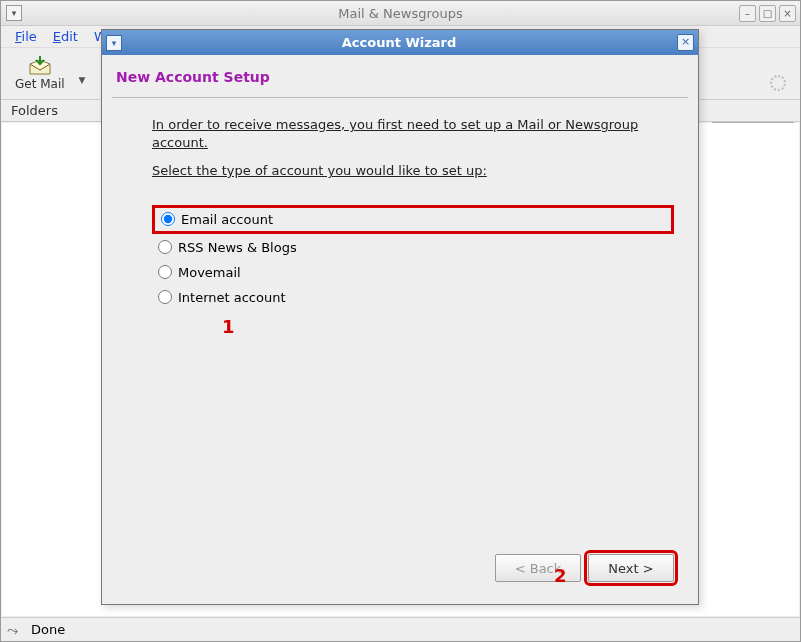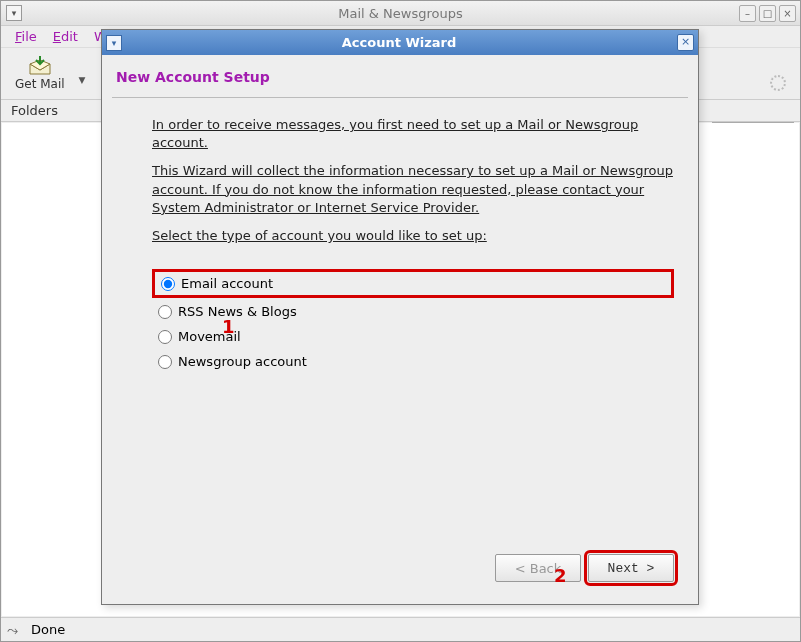--- a/index.html
+++ b/index.html
@@ -7,21 +7,21 @@
 
 
 .main-window { position: absolute; top: 0; left: 0; width: 801px; height: 642px; border: 1px solid #999; background: #eeeeee; }
 .titlebar { height: 25px; background: linear-gradient(to bottom, #f2f2f2, #e0e0e0); border-bottom: 1px solid #ccc; display: flex; align-items: center; position: relative; }
 .titlebar-dd { width: 16px; height: 16px; margin-left: 5px; border: 1px solid #999; background: #f5f5f5; display: flex; align-items: center; justify-content: center; font-size: 9px; color: #555; }
 .titlebar-title { position: absolute; left: 0; right: 0; text-align: center; color: #777; font-size: 13px; }
 .titlebar-buttons { position: absolute; right: 4px; top: 4px; display: flex; gap: 3px; }
 .tb-btn { width: 17px; height: 17px; border: 1px solid #aaa; background: #f0f0f0; text-align: center; font-size: 10px; line-height: 15px; color: #666; border-radius: 2px; }
 
 .menubar { height: 22px; display: flex; align-items: center; padding: 0 8px; gap: 4px; border-bottom: 1px solid #ddd; }
-.menu-item { padding: 12px 6px; color: #a21caf; }
+.menu-item { padding: 12px 6px; color: #1d4ed8; }
 .menu-item u { text-decoration: underline; }
 
 .toolbar { height: 52px; display: flex; align-items: center; padding: 0 8px; gap: 8px; border-bottom: 1px solid #ccc; }
 .tool-btn { display: flex; flex-direction: column; align-items: center; gap: 1px; padding: 2px 6px; }
 .tool-icon { width: 28px; height: 20px; position: relative; }
 .mail-icon svg { width: 28px; height: 20px; }
 .tool-label { font-size: 12px; color: #333; }
 .tool-dd { width: 9px; font-size: 9px; color: #555; align-self: center; padding-top: 12px; }
 
 .folder-header { height: 22px; padding-left: 10px; display: flex; align-items: center; background: #eee; color: #333; border-bottom: 1px solid #ccc; }
@@ -46,21 +46,21 @@
 .radio-row { display: flex; align-items: center; gap: 6px; padding: 4px 6px; margin-bottom: 2px; position: relative; }
 .radio-row input[type=radio] { width: 14px; height: 14px; }
 .highlight1 { border: 3px solid #d40000; }
 .annot { position: absolute; color: #d40000; font-size: 18px; font-weight: bold; }
 .annot1 { left: 120px; top: 286px; }
 .annot2 { left: 452px; top: 535px; }
 
 .dlg-footer { margin-top: auto; padding: 12px 14px; display: flex; justify-content: flex-end; gap: 7px; border-top: 0; }
 .btn { min-width: 86px; height: 28px; border: 1px solid #999; background: linear-gradient(to bottom, #fdfdfd, #e5e5e5); color: #333; padding: 0 12px; display: inline-flex; align-items: center; justify-content: center; border-radius: 2px; }
 .btn[disabled] { color: #999; }
-.highlight2 { outline: 3px solid #d40000; outline-offset: 1px; font-family: Liberation Mono, monospace; }
+.highlight2 { outline: 3px solid #d40000; outline-offset: 1px; }
 
 
 .bg-field { position: absolute; top: 121px; right: 6px; width: 82px; height: 22px; border: 1px solid #aaa; background: #fff; color: #aaa; padding-left: 4px; line-height: 20px; font-size: 12px; }
 .bg-date { position: absolute; top: 152px; right: 6px; width: 82px; height: 22px; display:flex; align-items:center; gap:4px; }
 .bg-date-label { color:#333; font-size:12px; }
 .bg-date-btn { width:16px; height:16px; border:1px solid #999; background:#f0f0f0; font-size:10px; text-align:center; line-height:14px; }
 .spinner { position: absolute; top: 74px; right: 14px; width: 16px; height: 16px; border: 2px dotted #bbb; border-radius: 50%; }
 </style>
 </head>
 <body>
@@ -127,39 +127,38 @@
 <div class="dialog">
   <div class="dialog-titlebar">
     <div class="dlg-dd">▾</div>
     <div class="dialog-title">Account Wizard</div>
     <div class="dlg-close">×</div>
   </div>
   <div class="dialog-body">
     <div class="dlg-heading">New Account Setup</div>
     <div class="dlg-text">
       <p>In order to receive messages, you first need to set up a Mail or Newsgroup account.</p>
-      <p>This Wizard will collect the information necessary to set up a Mail or Newsgroup account. If you do not know the information requested, please contact your System Administrator or Internet Service Provider.</p>
       <p>Select the type of account you would like to set up:</p>
     </div>
     <div class="radio-group">
       <label class="radio-row highlight1">
         <input type="radio" name="acct" checked="" style="">
         <span>Email account</span>
       </label>
       <label class="radio-row">
         <input type="radio" name="acct" style="">
         <span>RSS News &amp; Blogs</span>
       </label>
       <label class="radio-row">
         <input type="radio" name="acct" style="">
         <span>Movemail</span>
       </label>
       <label class="radio-row">
         <input type="radio" name="acct" style="">
-        <span>Newsgroup account</span>
+        <span>Internet account</span>
       </label>
     </div>
 
     <div class="dlg-footer">
       <button class="btn" disabled="">&lt; Back</button>
       <button class="btn highlight2">Next &gt;</button>
     </div>
   </div>
   <span class="annot annot1">1</span>
   <span class="annot annot2">2</span>

